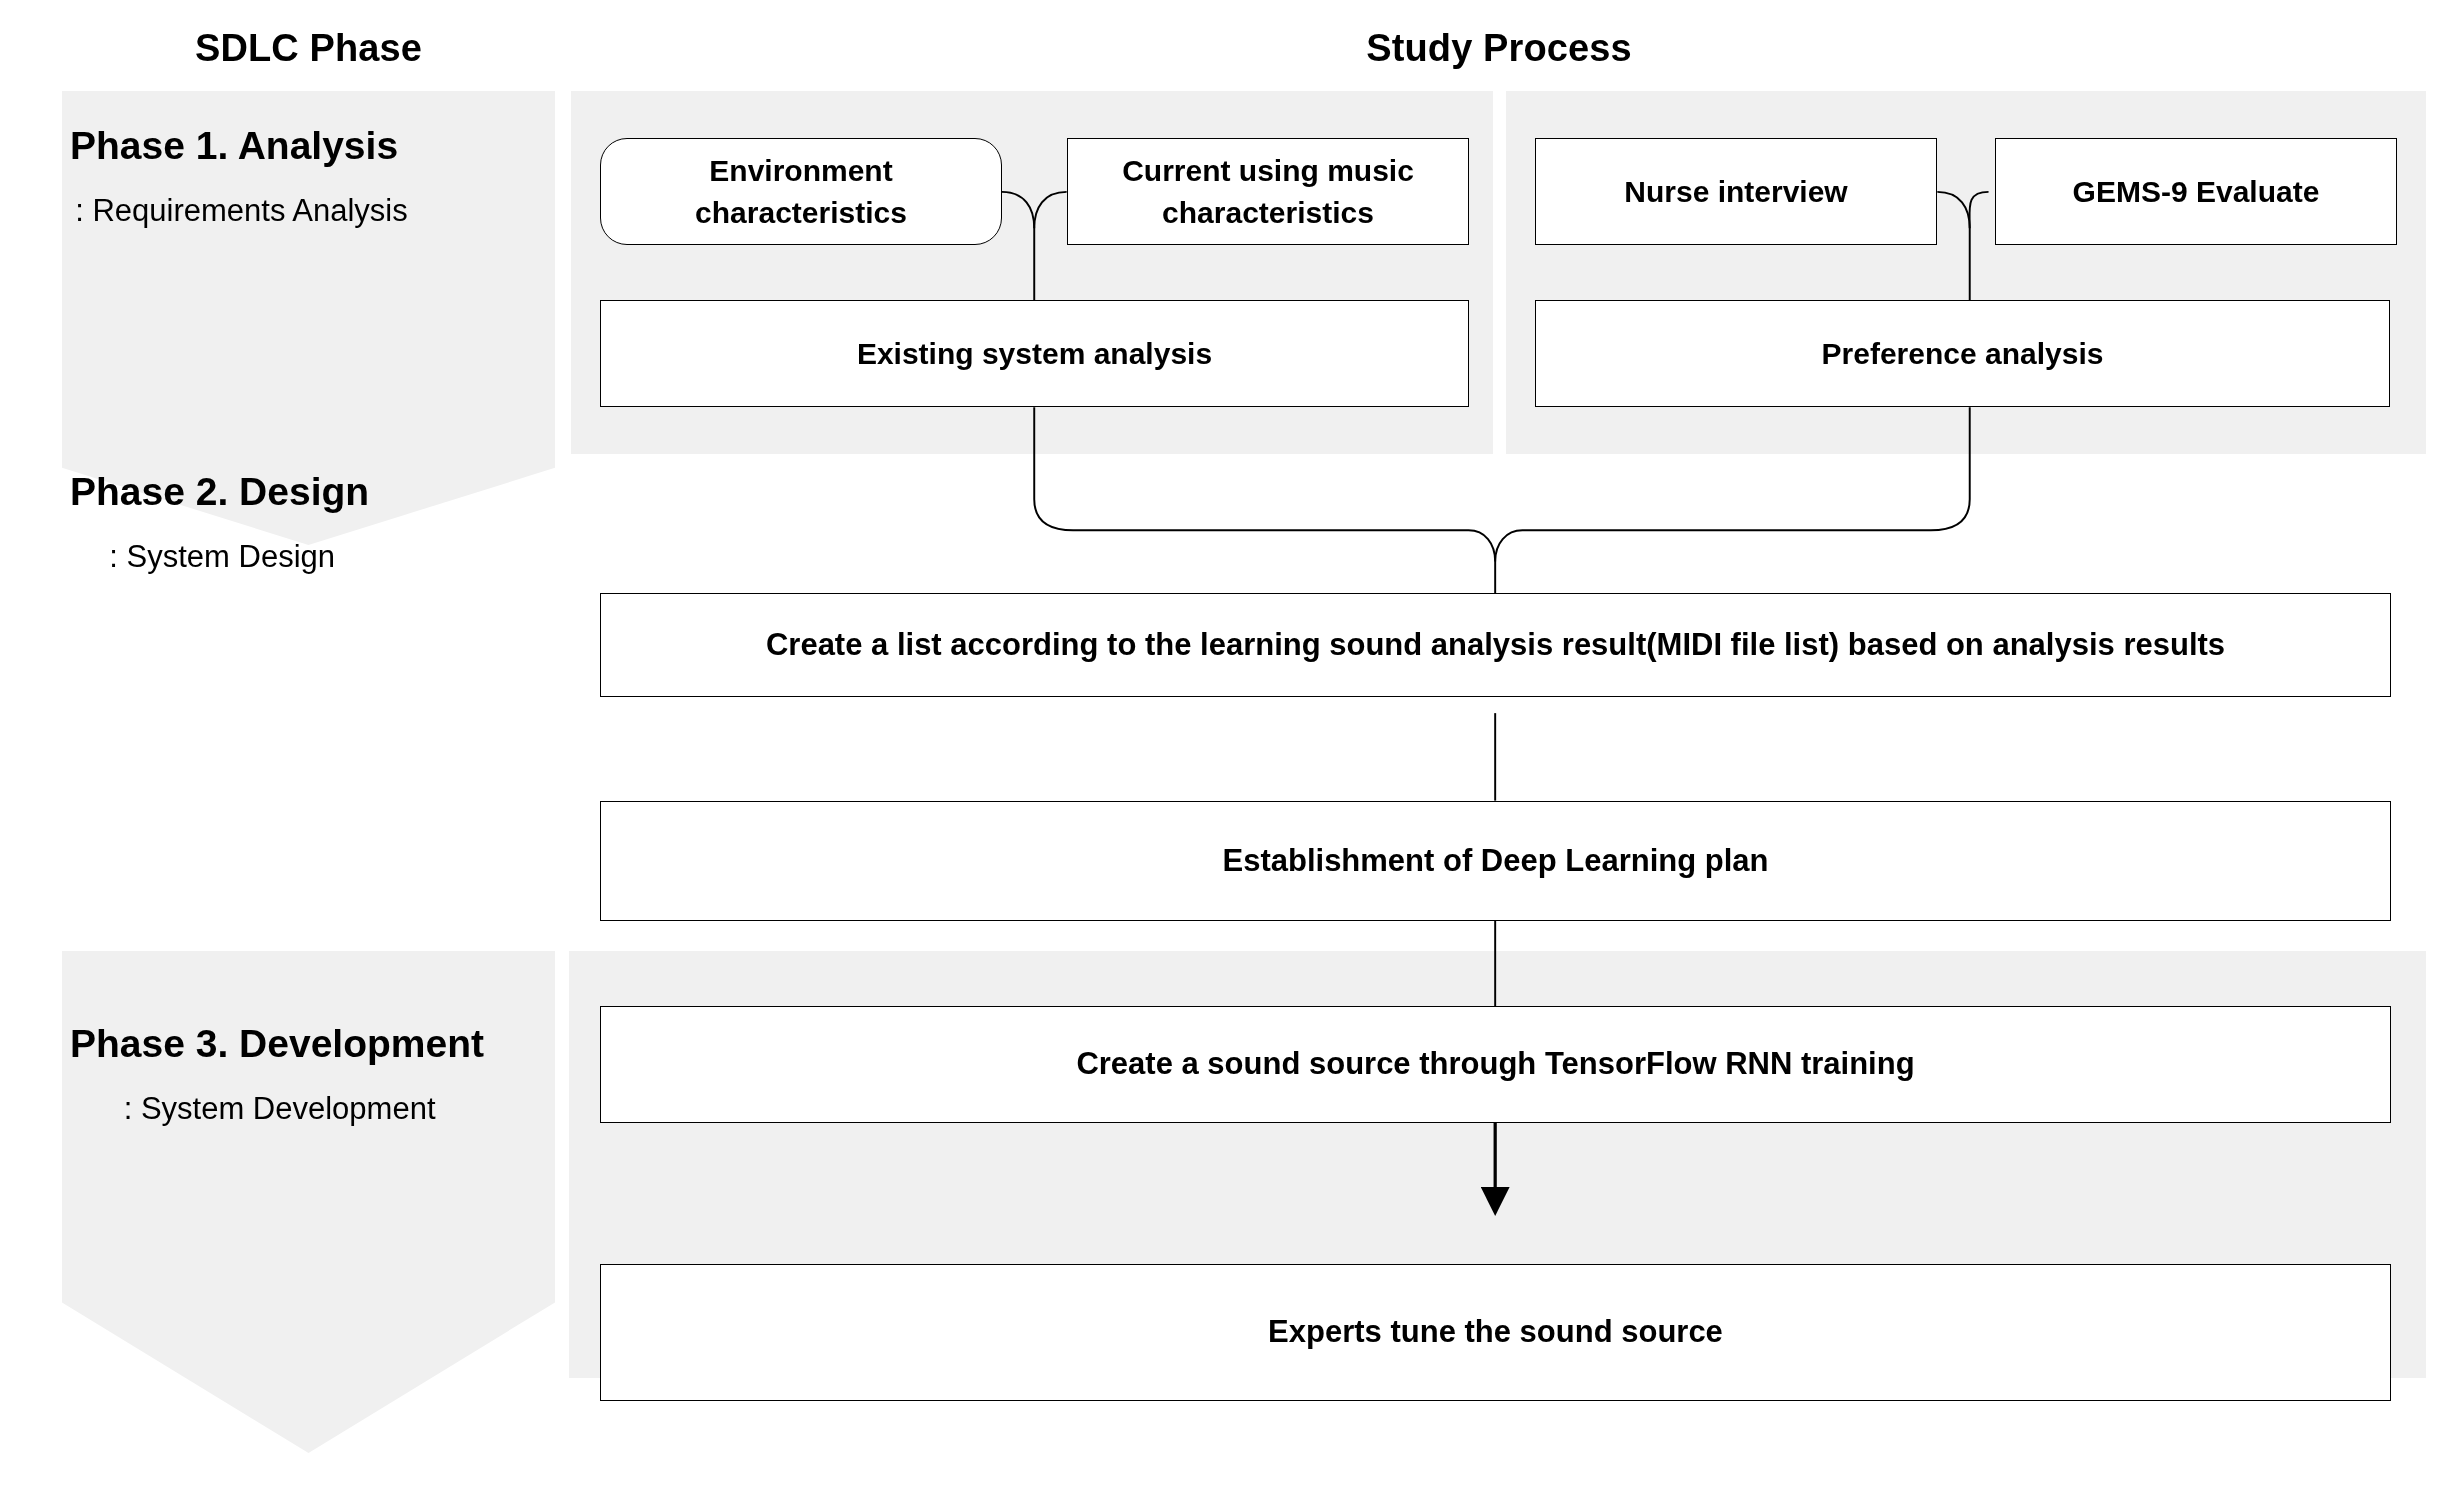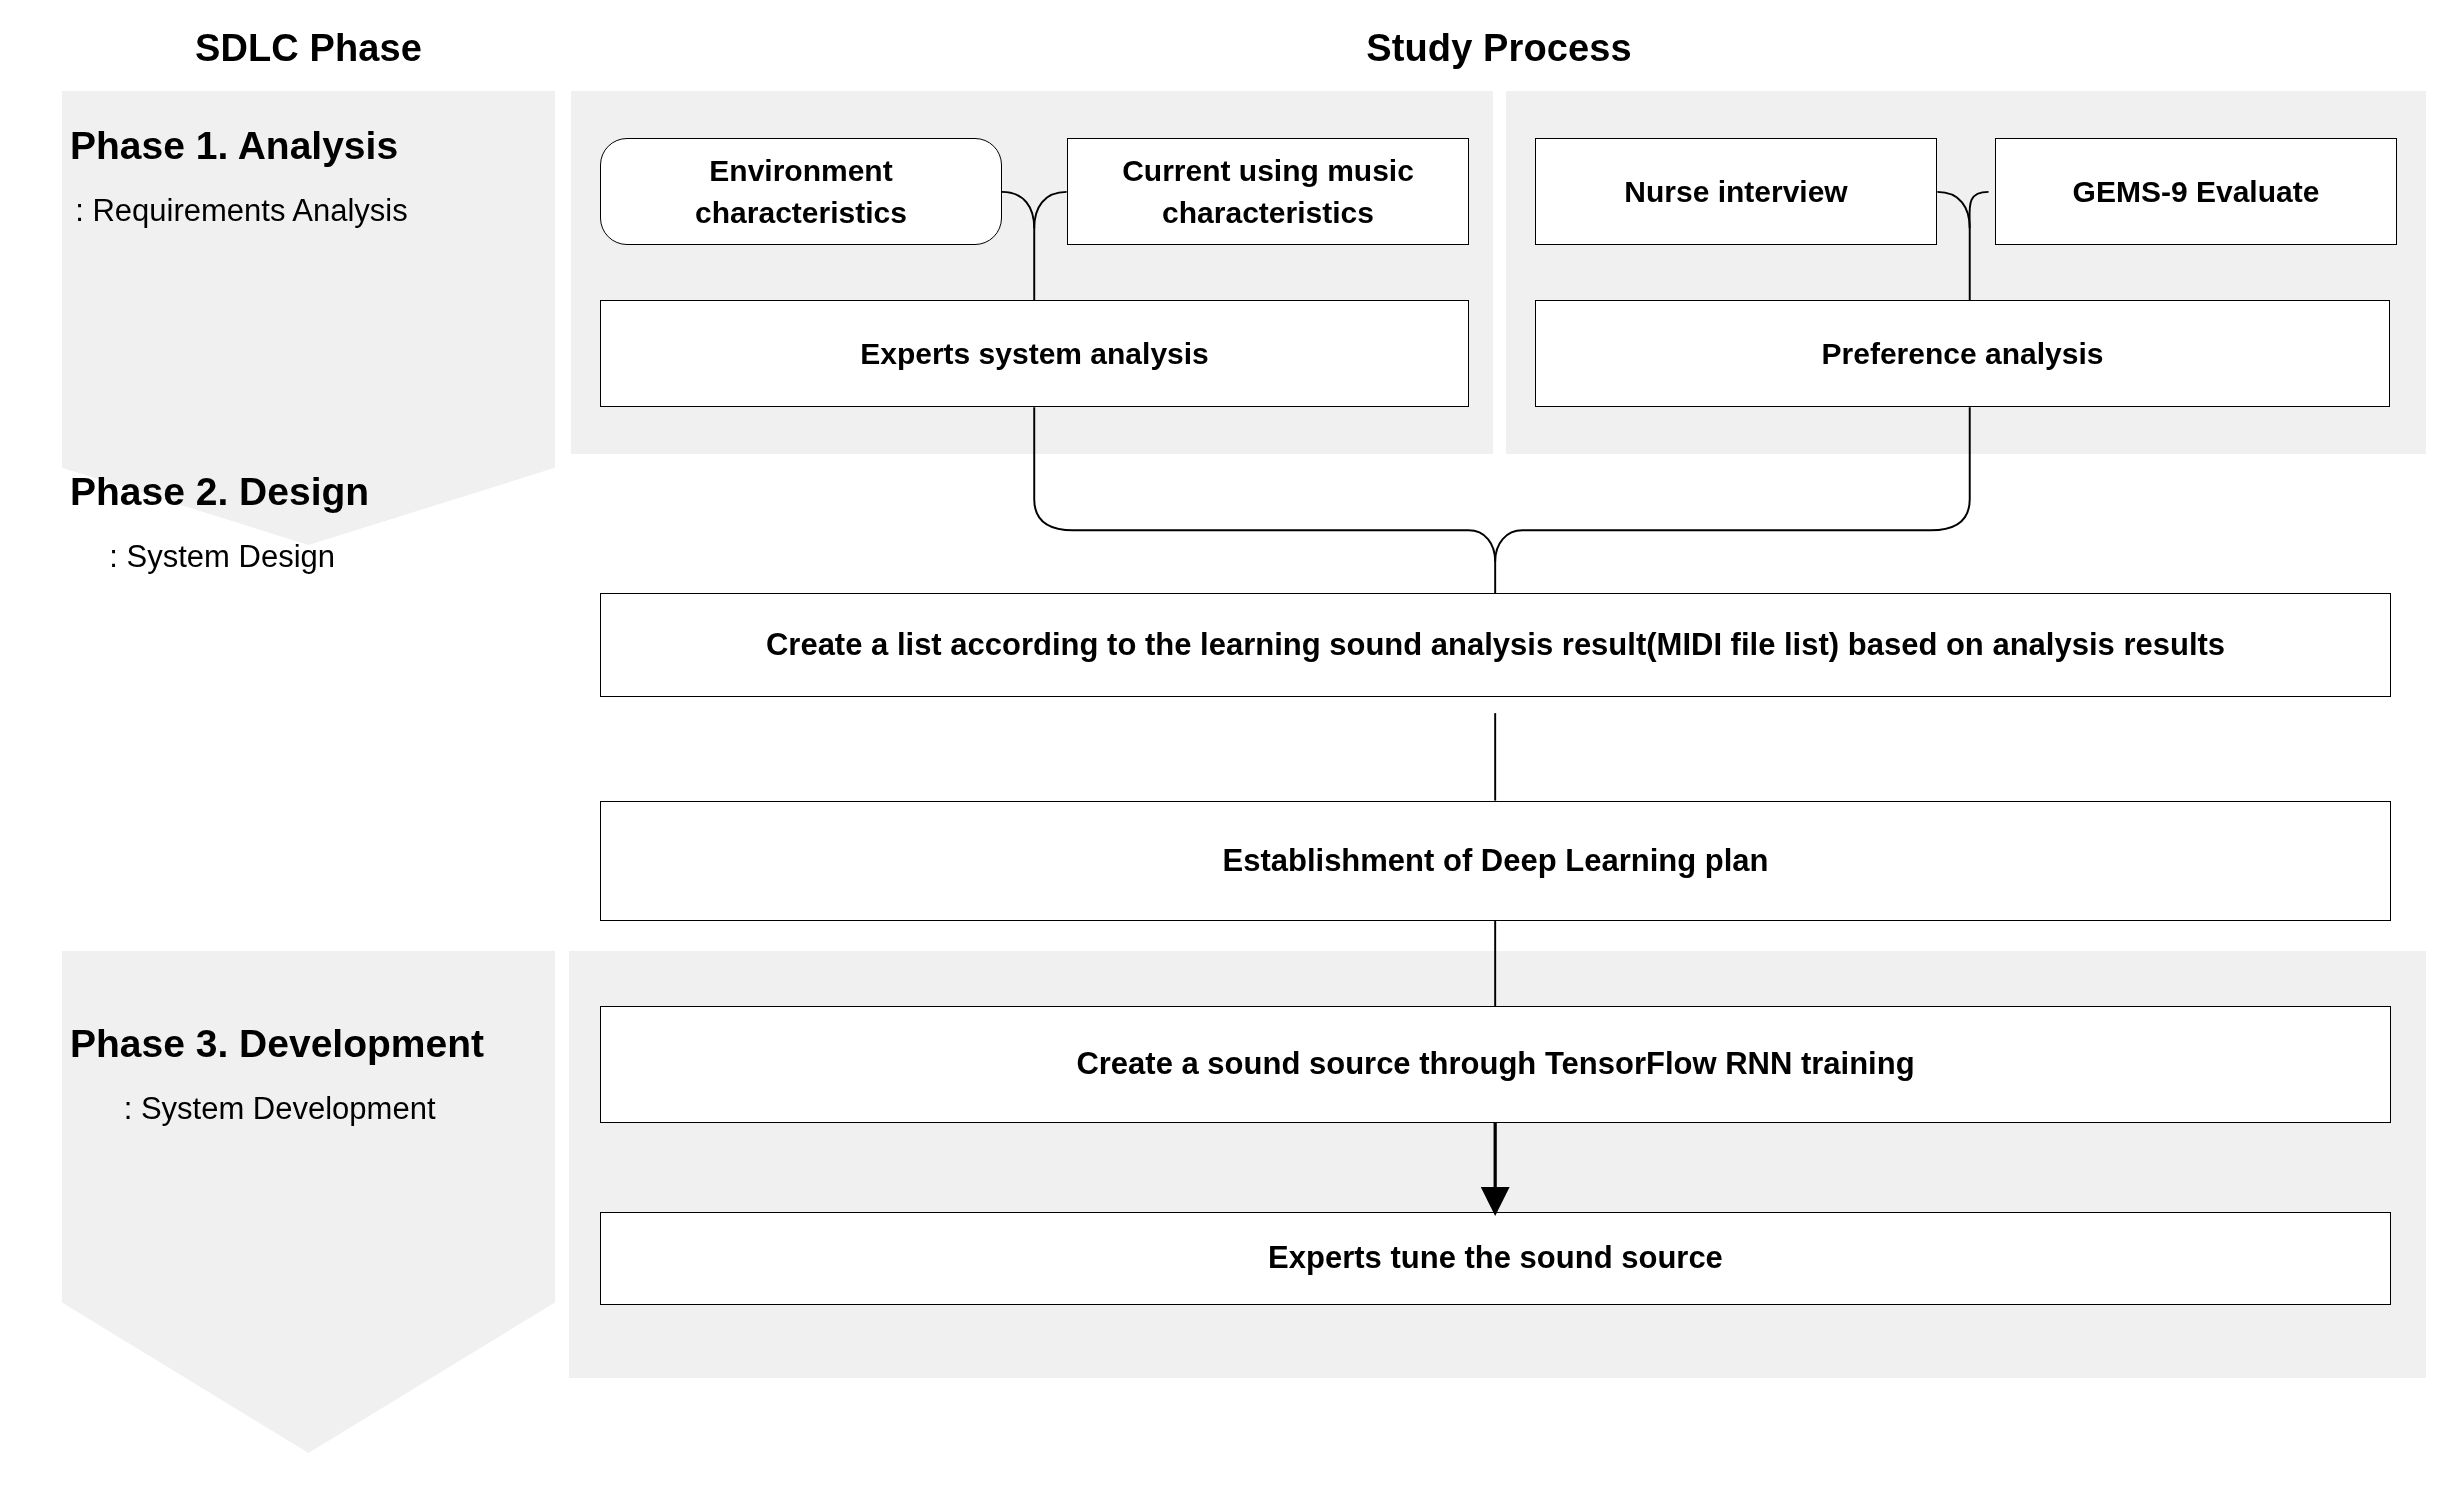--- a/index.html
+++ b/index.html
@@ -59,21 +59,21 @@
 
   <div class="abs panel" style="left:569px;top:951px;width:1857px;height:427px;"></div>
 
   <div class="abs nbox" style="left:600px;top:138px;width:402px;height:107px;border-radius:27px;">
     <span>Environment characteristics</span>
   </div>
   <div class="abs nbox" style="left:1067px;top:138px;width:402px;height:107px;">
     <span>Current using music characteristics</span>
   </div>
   <div class="abs nbox" style="left:600px;top:300px;width:869px;height:107px;">
-    <span>Experts system analysis</span>
+    <span>Existing system analysis</span>
   </div>
 
   <div class="abs nbox" style="left:1535px;top:138px;width:402px;height:107px;">
     <span>Nurse interview</span>
   </div>
   <div class="abs nbox" style="left:1989px;top:138px;width:402px;height:107px;margin-left:6px;">
     <span>GEMS-9 Evaluate</span>
   </div>
   <div class="abs nbox" style="left:1535px;top:300px;width:855px;height:107px;">
     <span>Preference analysis</span>
@@ -81,21 +81,21 @@
 
   <div class="abs nbox big" style="left:600px;top:593px;width:1791px;height:104px;">
     <span>Create a list according to the learning sound analysis result(MIDI file list) based on analysis results</span>
   </div>
   <div class="abs nbox big" style="left:600px;top:801px;width:1791px;height:120px;">
     <span>Establishment of Deep Learning plan</span>
   </div>
   <div class="abs nbox big" style="left:600px;top:1006px;width:1791px;height:117px;">
     <span>Create a sound source through TensorFlow RNN training</span>
   </div>
-  <div class="abs nbox big" style="left:600px;top:1212px;width:1791px;height:93px;align-items:center;">
+  <div class="abs nbox big" style="left:600px;top:1264px;width:1791px;height:137px;align-items:center;">
     <span>Experts tune the sound source</span>
   </div>
 
   <svg class="ovl" viewBox="0 0 3760 2323" xmlns="http://www.w3.org/2000/svg">
     <defs>
       <marker id="arrowhead" viewBox="0 0 12 12" refX="10" refY="6" markerWidth="9" markerHeight="9" orient="auto-start-reverse">
         <path d="M0,0 L12,6 L0,12 z" fill="#000"></path>
       </marker>
     </defs>
 

